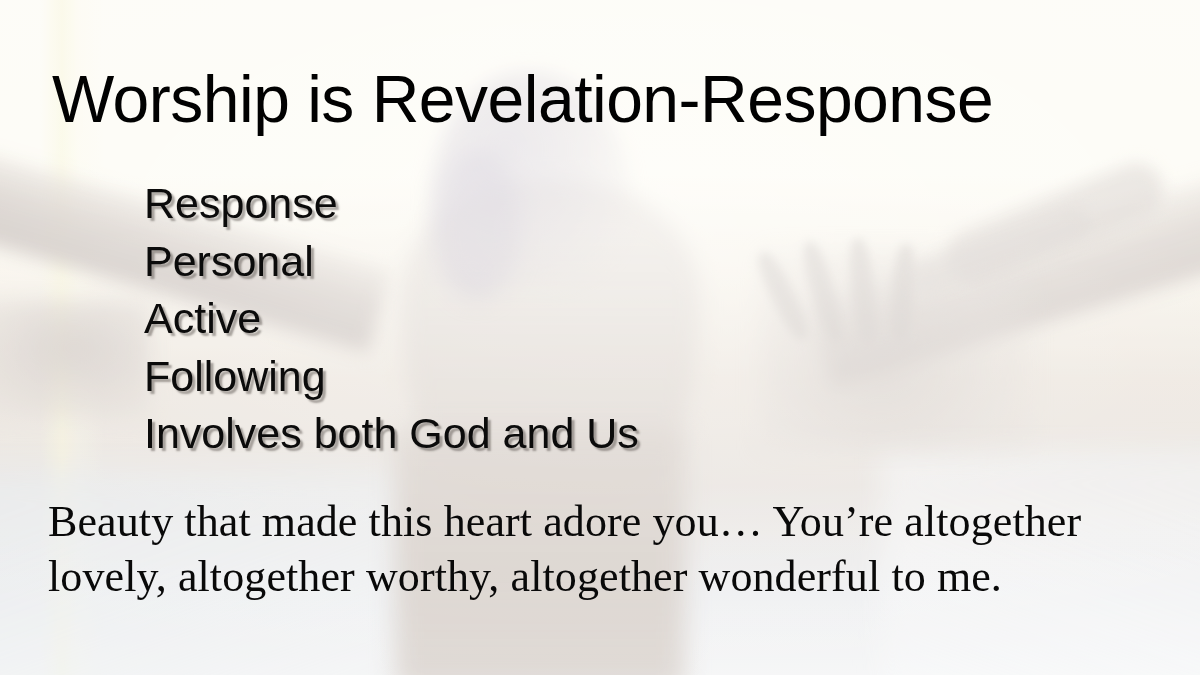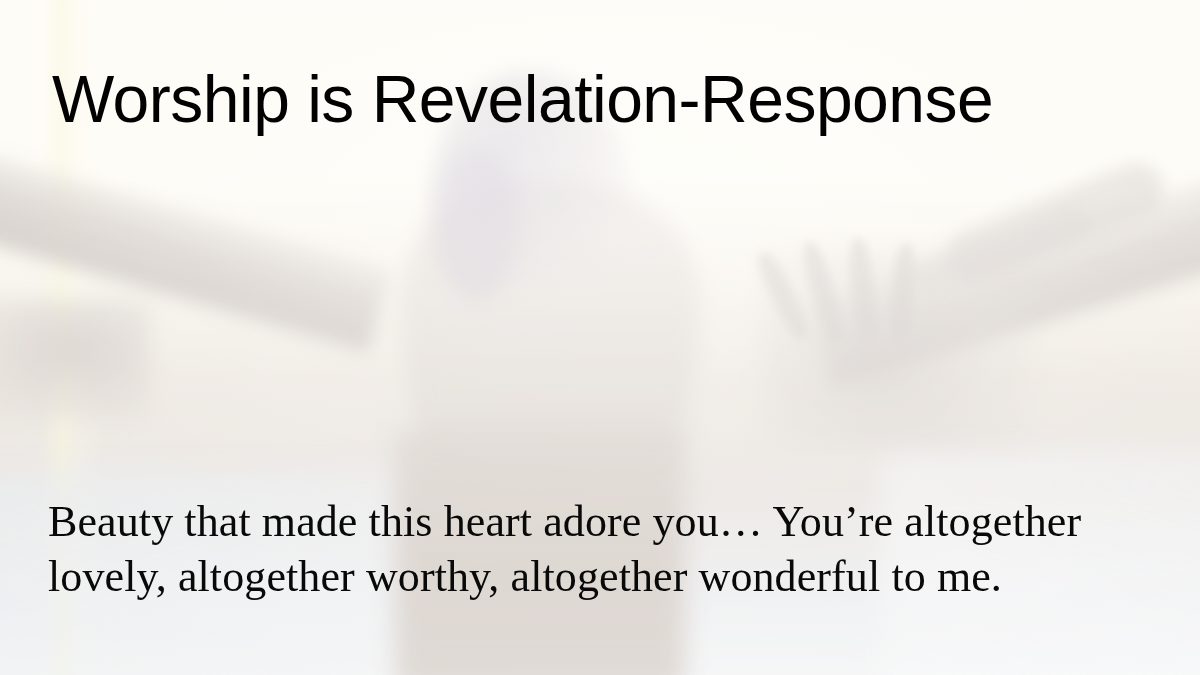--- a/index.html
+++ b/index.html
@@ -273,16 +273,23 @@
     <div class="bg-layer fig-lower" style="position:absolute;"></div>
     <div class="bg-layer fig-head-shadow" style="position:absolute;"></div>
     <div class="bg-layer fig-head" style="position:absolute;"></div>
   </div>
 
   <div class="bg-layer bg-haze"></div>
   <div class="bg-layer bg-vignette"></div>
 
   <h1 class="slide-title">Worship is Revelation-Response</h1>
 
+  <ul class="bullet-list">
+    <li>Response</li>
+    <li>Personal</li>
+    <li>Active</li>
+    <li>Following</li>
+    <li>Involves both God and Us</li>
+  </ul>
 
   <p class="quote">Beauty that made this heart adore you… You’re altogether lovely, altogether worthy, altogether wonderful to me.</p>
 
 </div>
 
 </body></html>

